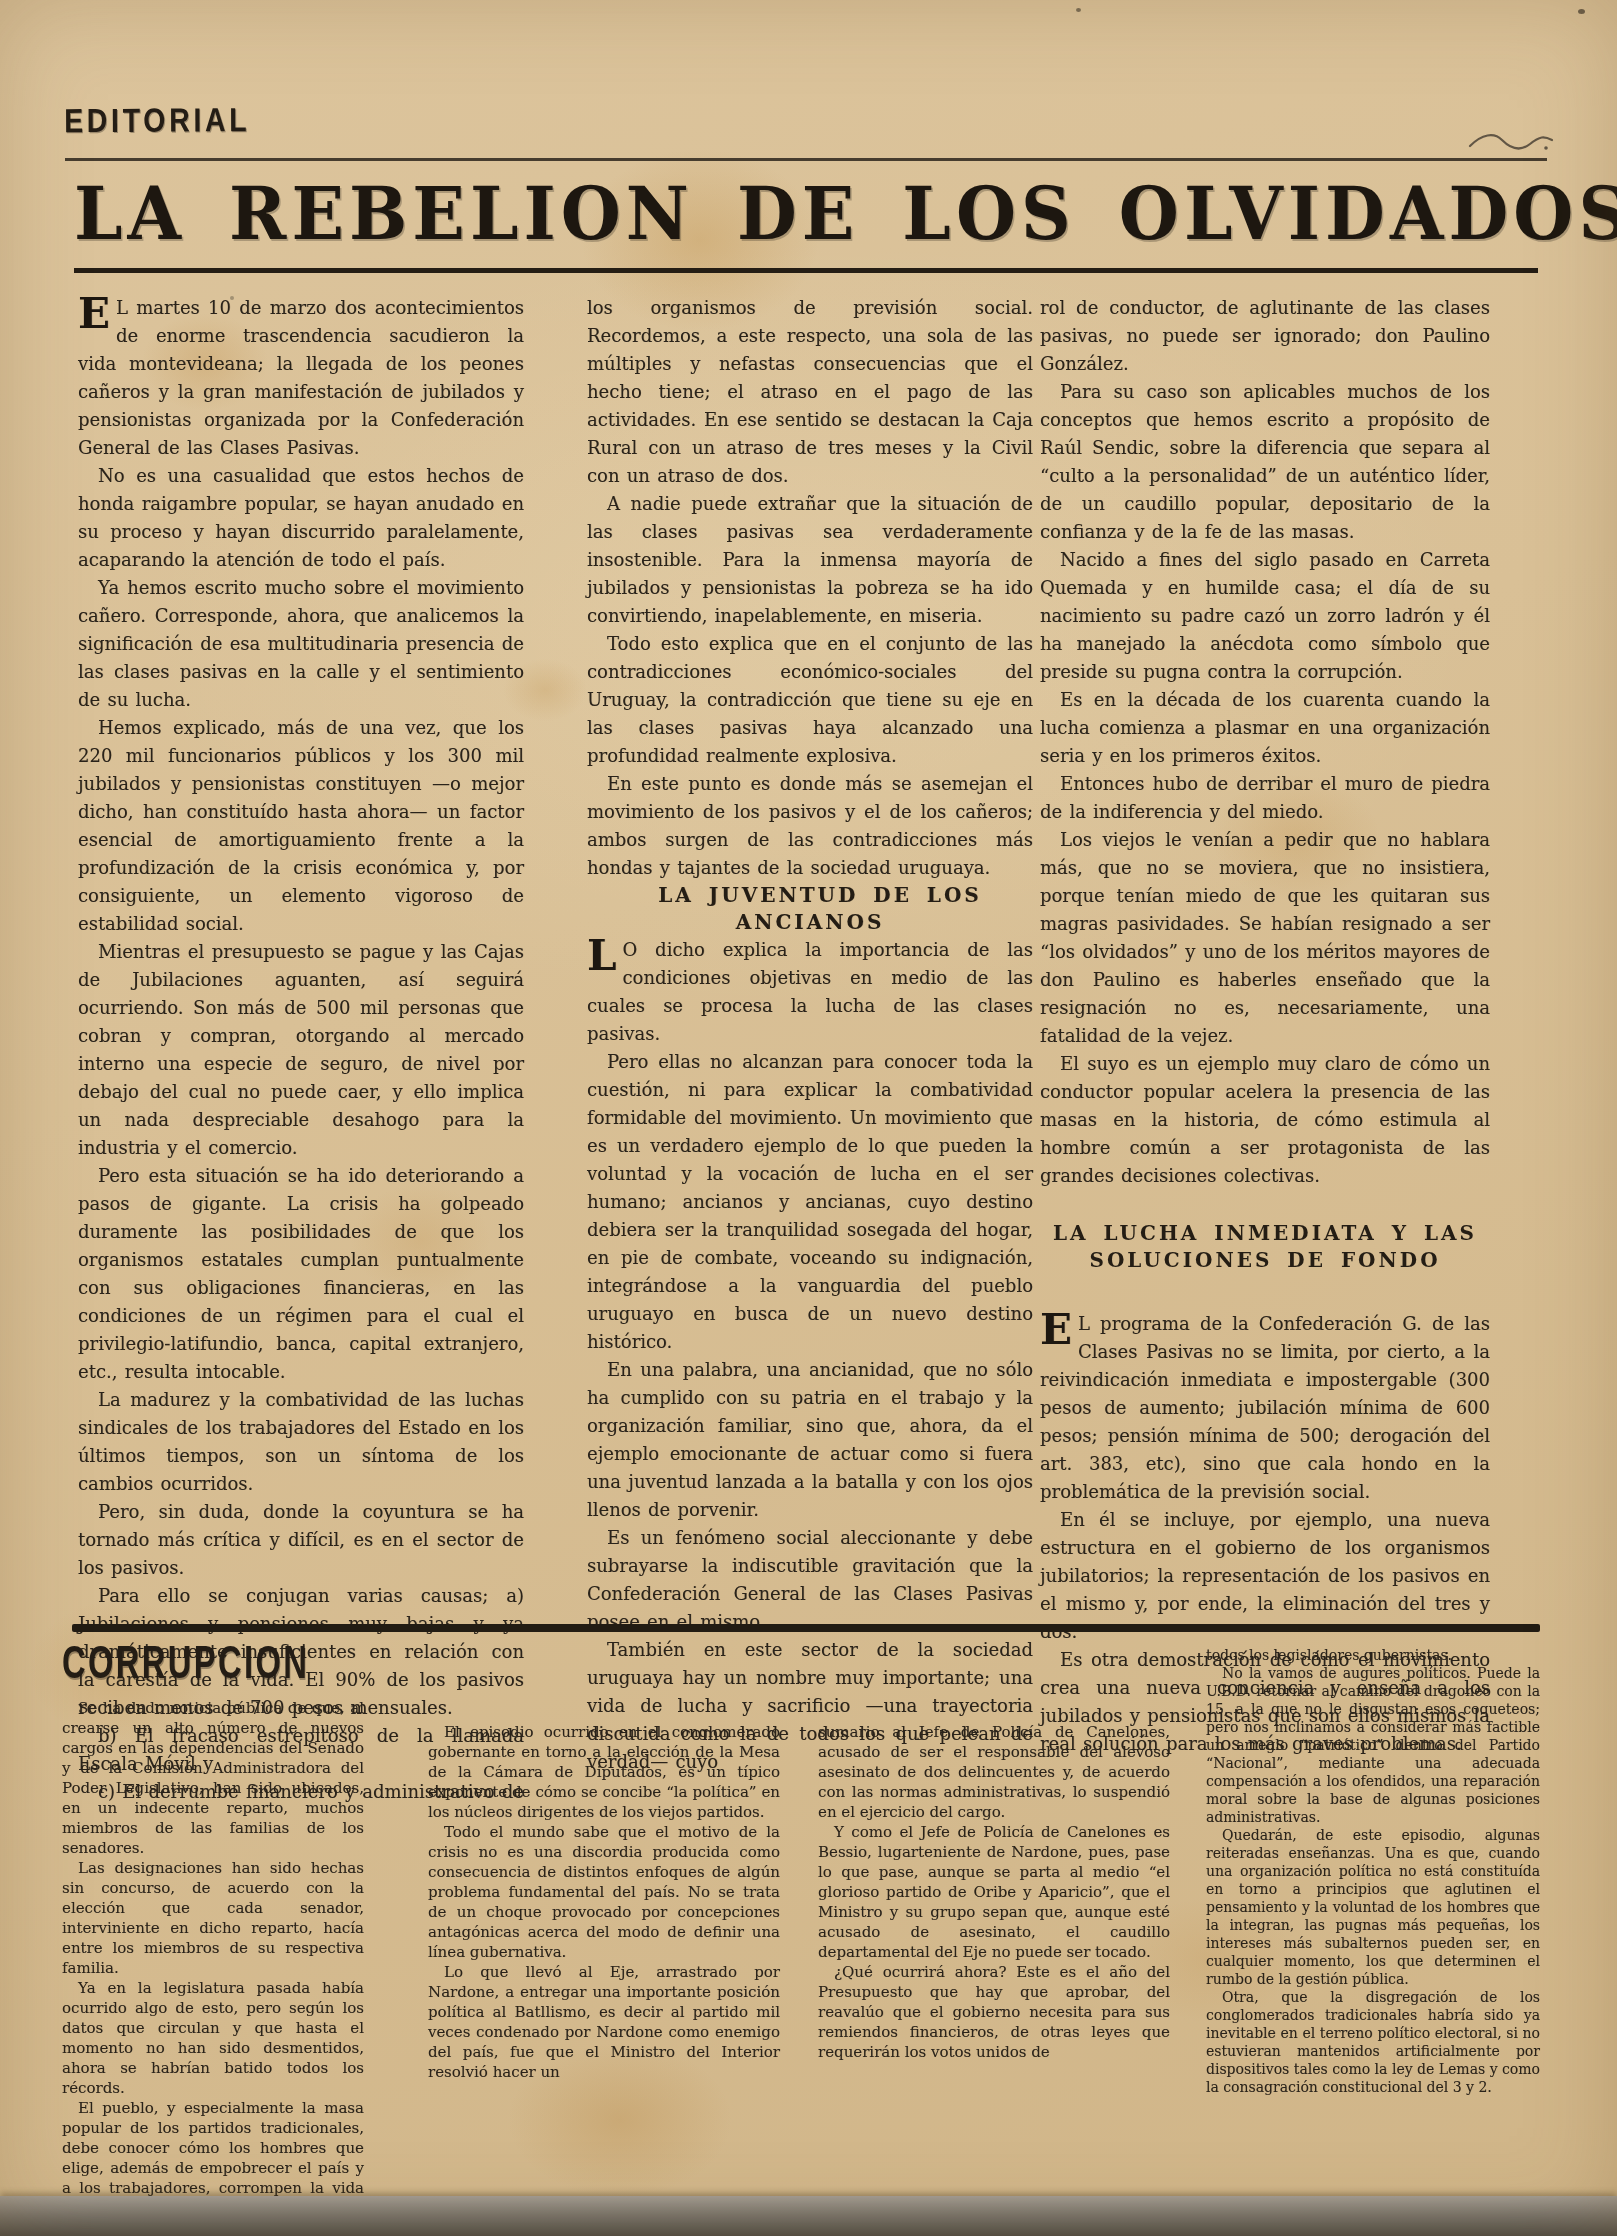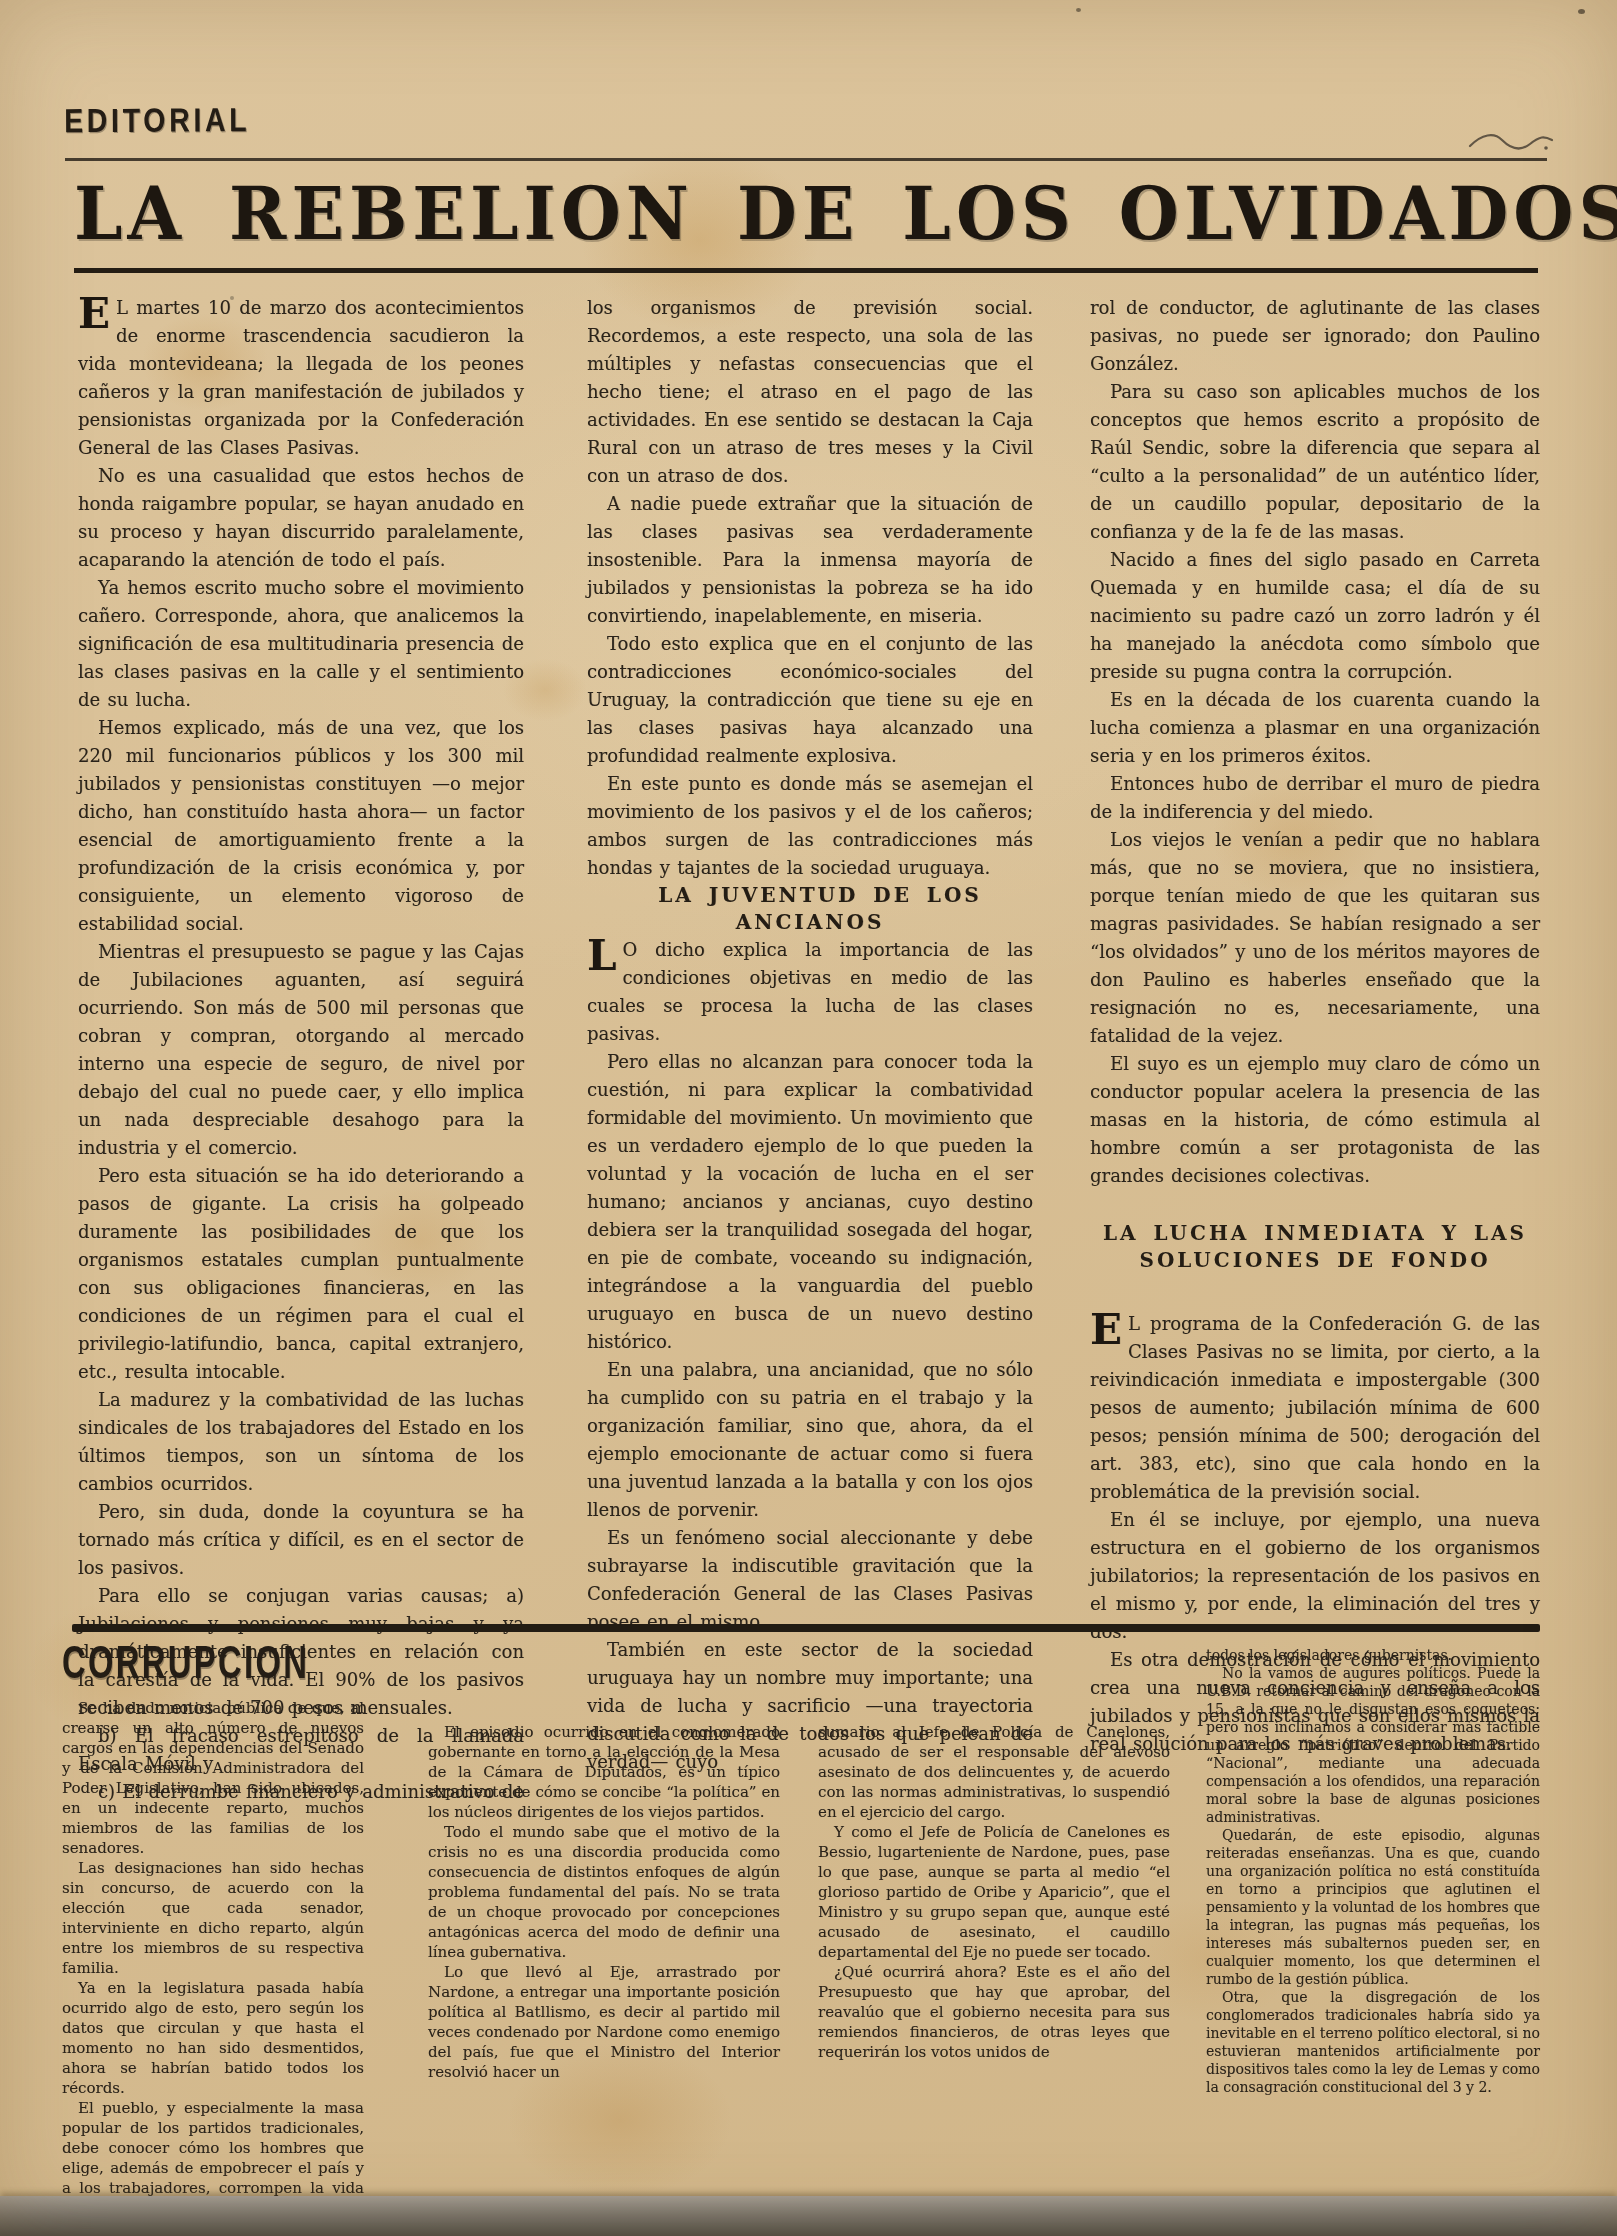--- a/index.html
+++ b/index.html
@@ -43,21 +43,21 @@
     text-shadow:1.5px 1.5px 0 rgba(29,23,16,.25);
   }
   .rule-2{position:absolute;left:74px;top:268px;width:1464px;height:5px;background:#241d14;}
   
   .col{position:absolute;top:294px;text-align:justify;font-size:18px;line-height:28px;word-spacing:1.5px;}
   .col p{margin:0;text-indent:20px;text-shadow:.4px .4px 0 rgba(42,35,26,.25);}
   .col p.cont{text-indent:0;}
   .col p.lead{text-indent:0;}
   .col-1{left:78px;width:446px;}
   .col-2{left:587px;width:446px;}
-  .col-3{left:1090px;width:450px;}
+  .col-3{left:1040px;width:450px;}
   .dropcap{
     float:left;font-weight:bold;font-size:42px;line-height:34px;
     padding:3px 6px 0 0;color:#1d1710;text-indent:0;
   }
   .subhead{
     font-family:"DejaVu Serif", serif;font-weight:bold;text-align:center;
     font-size:20px;line-height:27px;letter-spacing:3px;word-spacing:5px;
     margin:28px 0 24px;color:#241d14;text-indent:0;
   }
   .subhead2{margin:30px 0 36px;}
@@ -154,21 +154,21 @@
     <p class="lead"><span class="dropcap">E</span><span>L programa de la Confederación G. de las Clases Pasivas no se limita, por cierto, a la reivindicación inmediata e impostergable (300 pesos de aumento; jubilación mínima de 600 pesos; pensión mínima de 500; derogación del art. 383, etc), sino que cala hondo en la problemática de la previsión social.</span></p>
     <p>En él se incluye, por ejemplo, una nueva estructura en el gobierno de los organismos jubilatorios; la representación de los pasivos en el mismo y, por ende, la eliminación del tres y dos.</p>
     <p>Es otra demostración de cómo el movimiento crea una nueva conciencia y enseña a los jubilados y pensionistas que son ellos mismos la real solución para los más graves problemas.</p>
   </div>
 
   <div class="divider"></div>
 
   <div class="corrupcion bottom-text">
     <div class="corrupcion-headline">CORRUPCION</div>
     <p>Se ha dado noticia pública de que, al crearse un alto número de nuevos cargos en las dependencias del Senado y de la Comisión Administradora del Poder Legislativo, han sido ubicados, en un indecente reparto, muchos miembros de las familias de los senadores.</p>
-    <p>Las designaciones han sido hechas sin concurso, de acuerdo con la elección que cada senador, interviniente en dicho reparto, algún entre los miembros de su respectiva familia.</p>
+    <p>Las designaciones han sido hechas sin concurso, de acuerdo con la elección que cada senador, interviniente en dicho reparto, hacía entre los miembros de su respectiva familia.</p>
     <p>Ya en la legislatura pasada había ocurrido algo de esto, pero según los datos que circulan y que hasta el momento no han sido desmentidos, ahora se habrían batido todos los récords.</p>
     <p>El pueblo, y especialmente la masa popular de los partidos tradicionales, debe conocer cómo los hombres que elige, además de empobrecer el país y a los trabajadores, corrompen la vida política y administrativa de la República utilizando sus cargos en provecho propio.</p>
   </div>
 
   <div class="bessio">
     <div class="bessio-cols bottom-text">
       <div class="bessio-col">
         <p>El episodio ocurrido en el conglomerado gobernante en torno a la elección de la Mesa de la Cámara de Diputados, es un típico exponente de cómo se concibe “la política” en los núcleos dirigentes de los viejos partidos.</p>
         <p>Todo el mundo sabe que el motivo de la crisis no es una discordia producida como consecuencia de distintos enfoques de algún problema fundamental del país. No se trata de un choque provocado por concepciones antagónicas acerca del modo de definir una línea gubernativa.</p>
         <p>Lo que llevó al Eje, arrastrado por Nardone, a entregar una importante posición política al Batllismo, es decir al partido mil veces condenado por Nardone como enemigo del país, fue que el Ministro del Interior resolvió hacer un</p>

